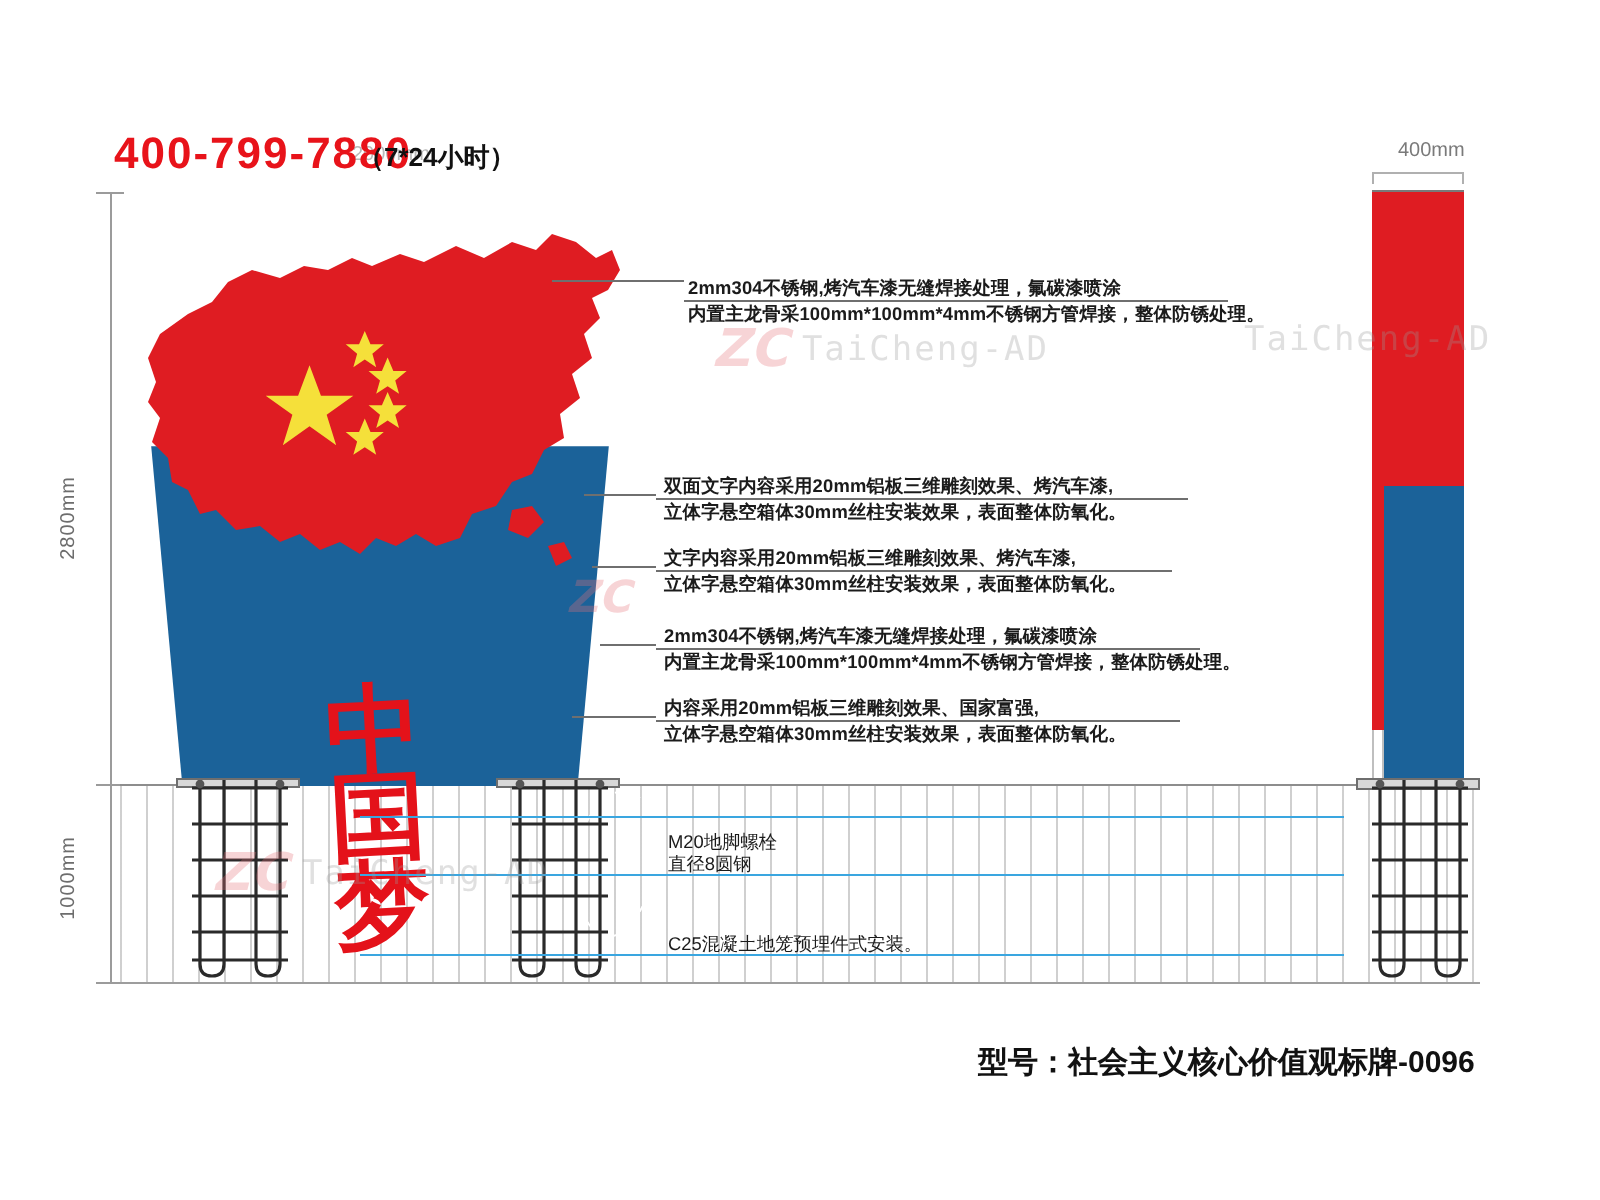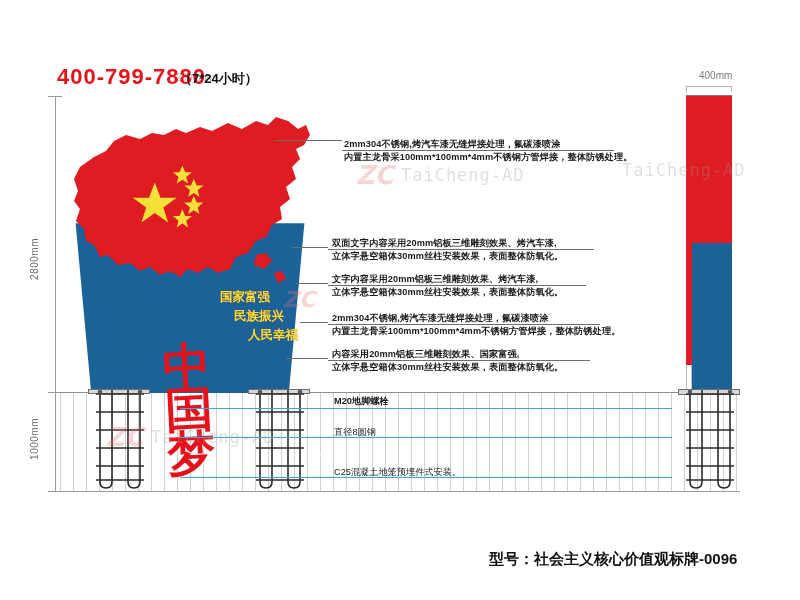--- a/index.html
+++ b/index.html
@@ -159,21 +159,21 @@
     font-size:17px;color:#9a9a9a;letter-spacing:1px;
     font-family:"DejaVu Sans Mono","Liberation Mono",monospace;
   }
   .wm-a{left:358px;top:162px;}
   .wm-b{left:108px;top:424px;}
   .wm-c{left:282px;top:286px;transform:scale(.85);}
   .wm-d{left:622px;top:160px;}
 
   
   .model{
-    position:absolute;left:489px;top:550px;
+    position:absolute;left:489px;top:522px;
     font-size:15px;font-weight:bold;color:#111;white-space:nowrap;
   }
 </style>
 </head>
 <body>
 
 <div id="stage">
 
   <div class="width-top-label">2000mm</div>
   <div class="hotline">400-799-7880</div>
@@ -211,25 +211,20 @@
     </div>
 
     <svg class="map" style="z-index:3;" width="260" height="210" viewBox="0 0 260 210" xmlns="http://www.w3.org/2000/svg">
       <polygon fill="#f5e03a" points="93,92 99,108 116,108 102,118 107,134 93,124 79,134 84,118 70,108 87,108"></polygon>
       <polygon fill="#f5e03a" points="122,74 125,81 132,81 126,86 128,93 122,89 116,93 118,86 112,81 119,81"></polygon>
       <polygon fill="#f5e03a" points="134,88 137,95 144,95 138,100 140,107 134,103 128,107 130,100 124,95 131,95"></polygon>
       <polygon fill="#f5e03a" points="134,106 137,113 144,113 138,118 140,125 134,121 128,125 130,118 124,113 131,113"></polygon>
       <polygon fill="#f5e03a" points="122,120 125,127 132,127 126,132 128,139 122,135 116,139 118,132 112,127 119,127"></polygon>
     </svg>
 
-    <div class="slogan">
-      <i>国家富强</i>
-      <i>民族振兴</i>
-      <i>人民幸福</i>
-    </div>
 
     <div class="dream">
       <span>中</span>
       <span>国</span>
       <span>梦</span>
     </div>
 
     <div class="dash-oval"></div>
   </div>
 
@@ -340,21 +335,21 @@
   </div>
 
   <div class="lead" style="left:286px;top:358px;width:42px;"></div>
   <div class="lead" style="left:328px;top:360px;width:262px;"></div>
   <div class="ann" style="left:332px;top:348px;">
     <b>内容采用20mm铝板三维雕刻效果、国家富强,</b>
     <b>立体字悬空箱体30mm丝柱安装效果，表面整体防氧化。</b>
   </div>
 
   <div class="lead-blue" style="left:180px;top:408px;width:492px;"></div>
-  <div class="ann-blue" style="left:334px;top:395px;font-weight:bold;">M20地脚螺栓</div>
+  <div class="ann-blue" style="left:334px;top:415px;">M20地脚螺栓</div>
 
   <div class="lead-blue" style="left:180px;top:437px;width:492px;"></div>
   <div class="ann-blue" style="left:334px;top:426px;">直径8圆钢</div>
 
   <div class="lead-blue" style="left:180px;top:477px;width:492px;"></div>
   <div class="ann-blue" style="left:334px;top:466px;">C25混凝土地笼预埋件式安装。</div>
 
   <div class="wm wm-a">
     <span class="wm-logo">ZC</span>
     <span class="wm-text">TaiCheng-AD</span>

